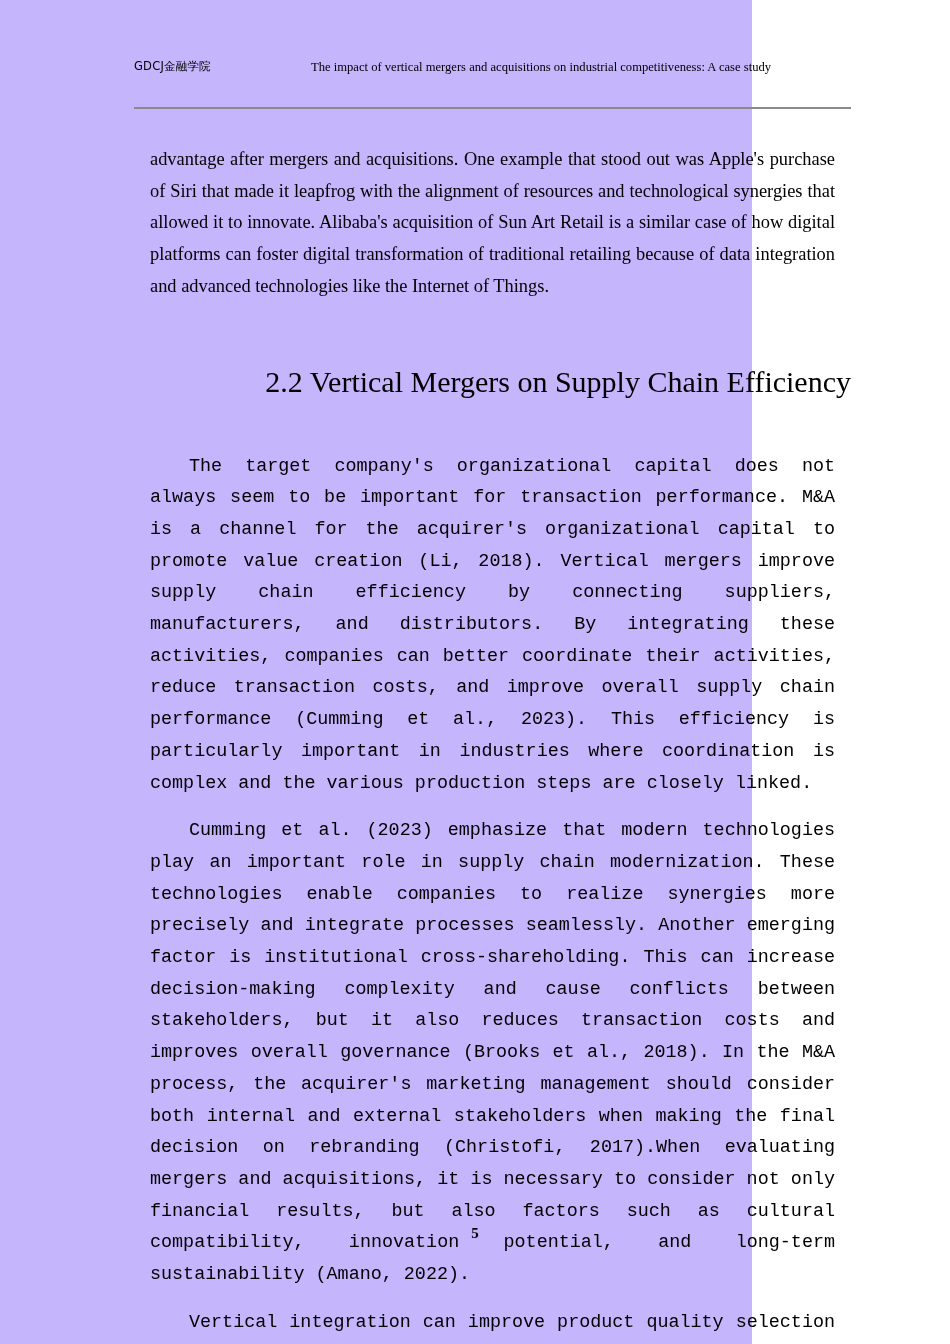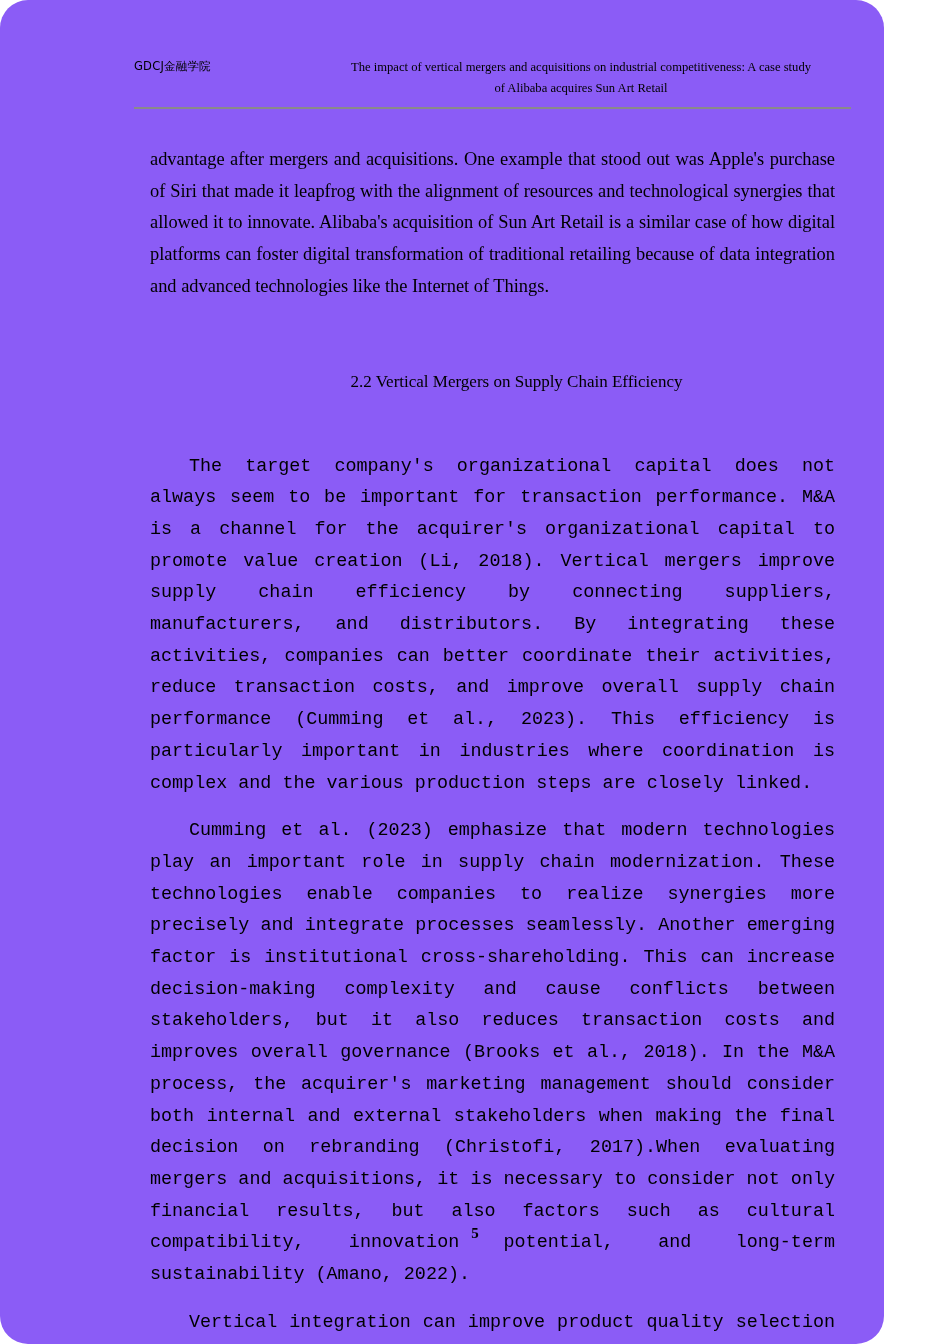--- a/index.html
+++ b/index.html
@@ -11,26 +11,25 @@
   body {
     width: 950px;
     height: 1344px;
     font-family: "Liberation Serif", "DejaVu Serif", serif;
     color: #000000;
     position: relative;
     overflow: hidden;
   }
 
   .page {
-    width: 884px;
+    width: 752px;
     height: 1344px;
-    background: #8b5cf6;
+    background: #c4b5fd;
     position: relative;
     box-sizing: border-box;
-    border-radius: 28px;
   }
 
   
   .header {
     position: absolute;
     left: 134px;
     top: 57px;
     width: 717px;
     display: flex;
     align-items: flex-start;
@@ -41,21 +40,21 @@
     font-size: 11.5px;
     line-height: 17px;
     letter-spacing: 0.2px;
     white-space: nowrap;
     padding-top: 1px;
   }
   .header-right {
     font-family: "Liberation Serif", "DejaVu Serif", serif;
     font-size: 12.6px;
     line-height: 21px;
-    text-align: center;
+    text-align: left;
     width: 540px;
   }
   .header-rule {
     position: absolute;
     left: 134px;
     top: 107px;
     width: 717px;
     height: 2px;
     background: #8a8a8a;
   }
@@ -80,24 +79,24 @@
     text-indent: 39px;
     font-family: Liberation Mono, monospace;
   }
   p.para.noindent {
     text-indent: 0;
   }
 
   
   h2.section-heading {
     margin: 0;
-    font-size: 17px;
+    font-size: 30px;
     font-weight: normal;
     line-height: 34px;
-    text-align: center;
+    text-align: right;
     padding-left: 48px;
     white-space: nowrap;
   }
 
   .gap-after-p1 { height: 46px; }
   .gap-after-heading { height: 36px; }
 
   
   .page-number {
     position: absolute;
@@ -112,21 +111,20 @@
 </style>
 </head>
 <body>
 
 <div class="page">
 
   <div class="header">
     <div class="header-left">GDCJ金融学院</div>
     <div class="header-right">
       <div>The impact of vertical mergers and acquisitions on industrial competitiveness: A case study</div>
-      <div>of Alibaba acquires Sun Art Retail</div>
     </div>
   </div>
 
   <div class="header-rule"></div>
 
   <div class="content">
 
     <p class="para noindent">advantage after mergers and acquisitions. One example that stood out was Apple's purchase of Siri that made it leapfrog with the alignment of resources and technological synergies that allowed it to innovate. Alibaba's acquisition of Sun Art Retail is a similar case of how digital platforms can foster digital transformation of traditional retailing because of data integration and advanced technologies like the Internet of Things.</p>
 
     <div class="gap-after-p1"></div>

